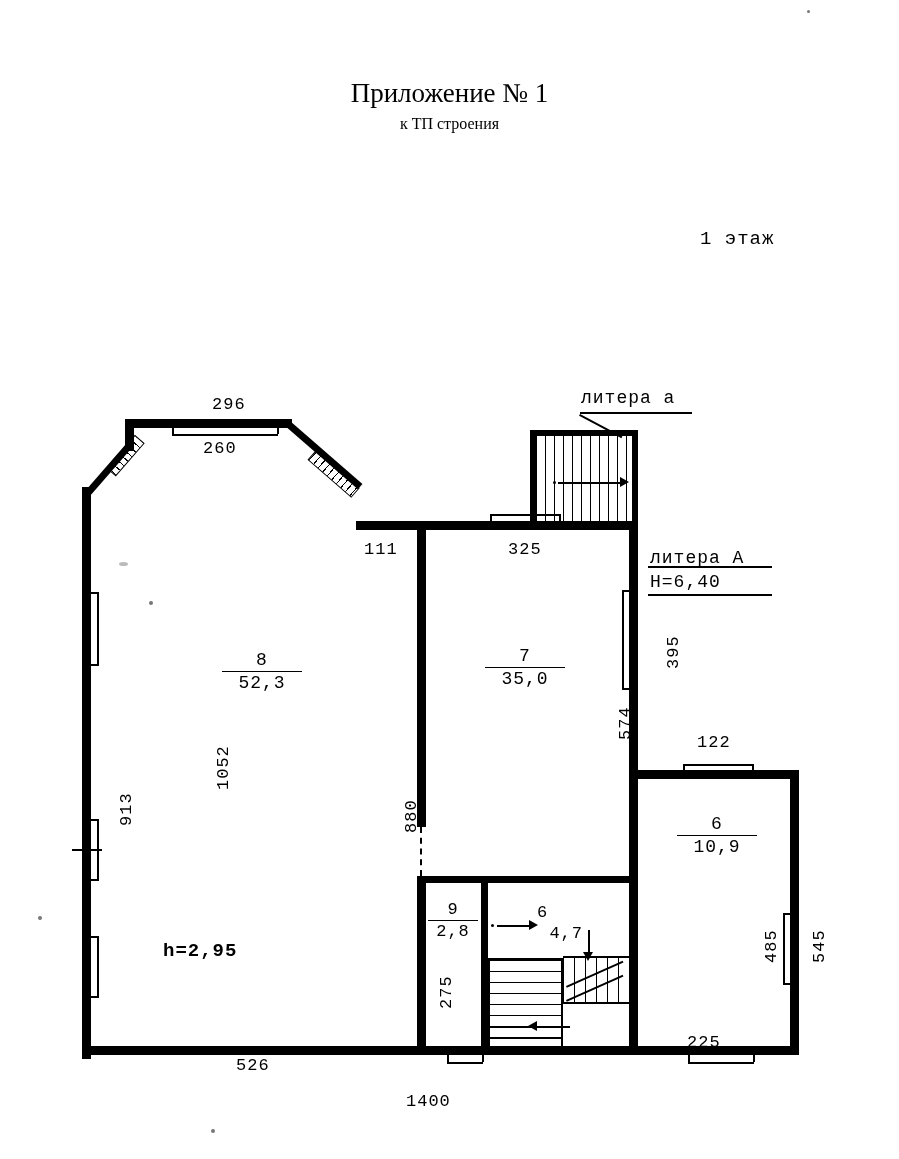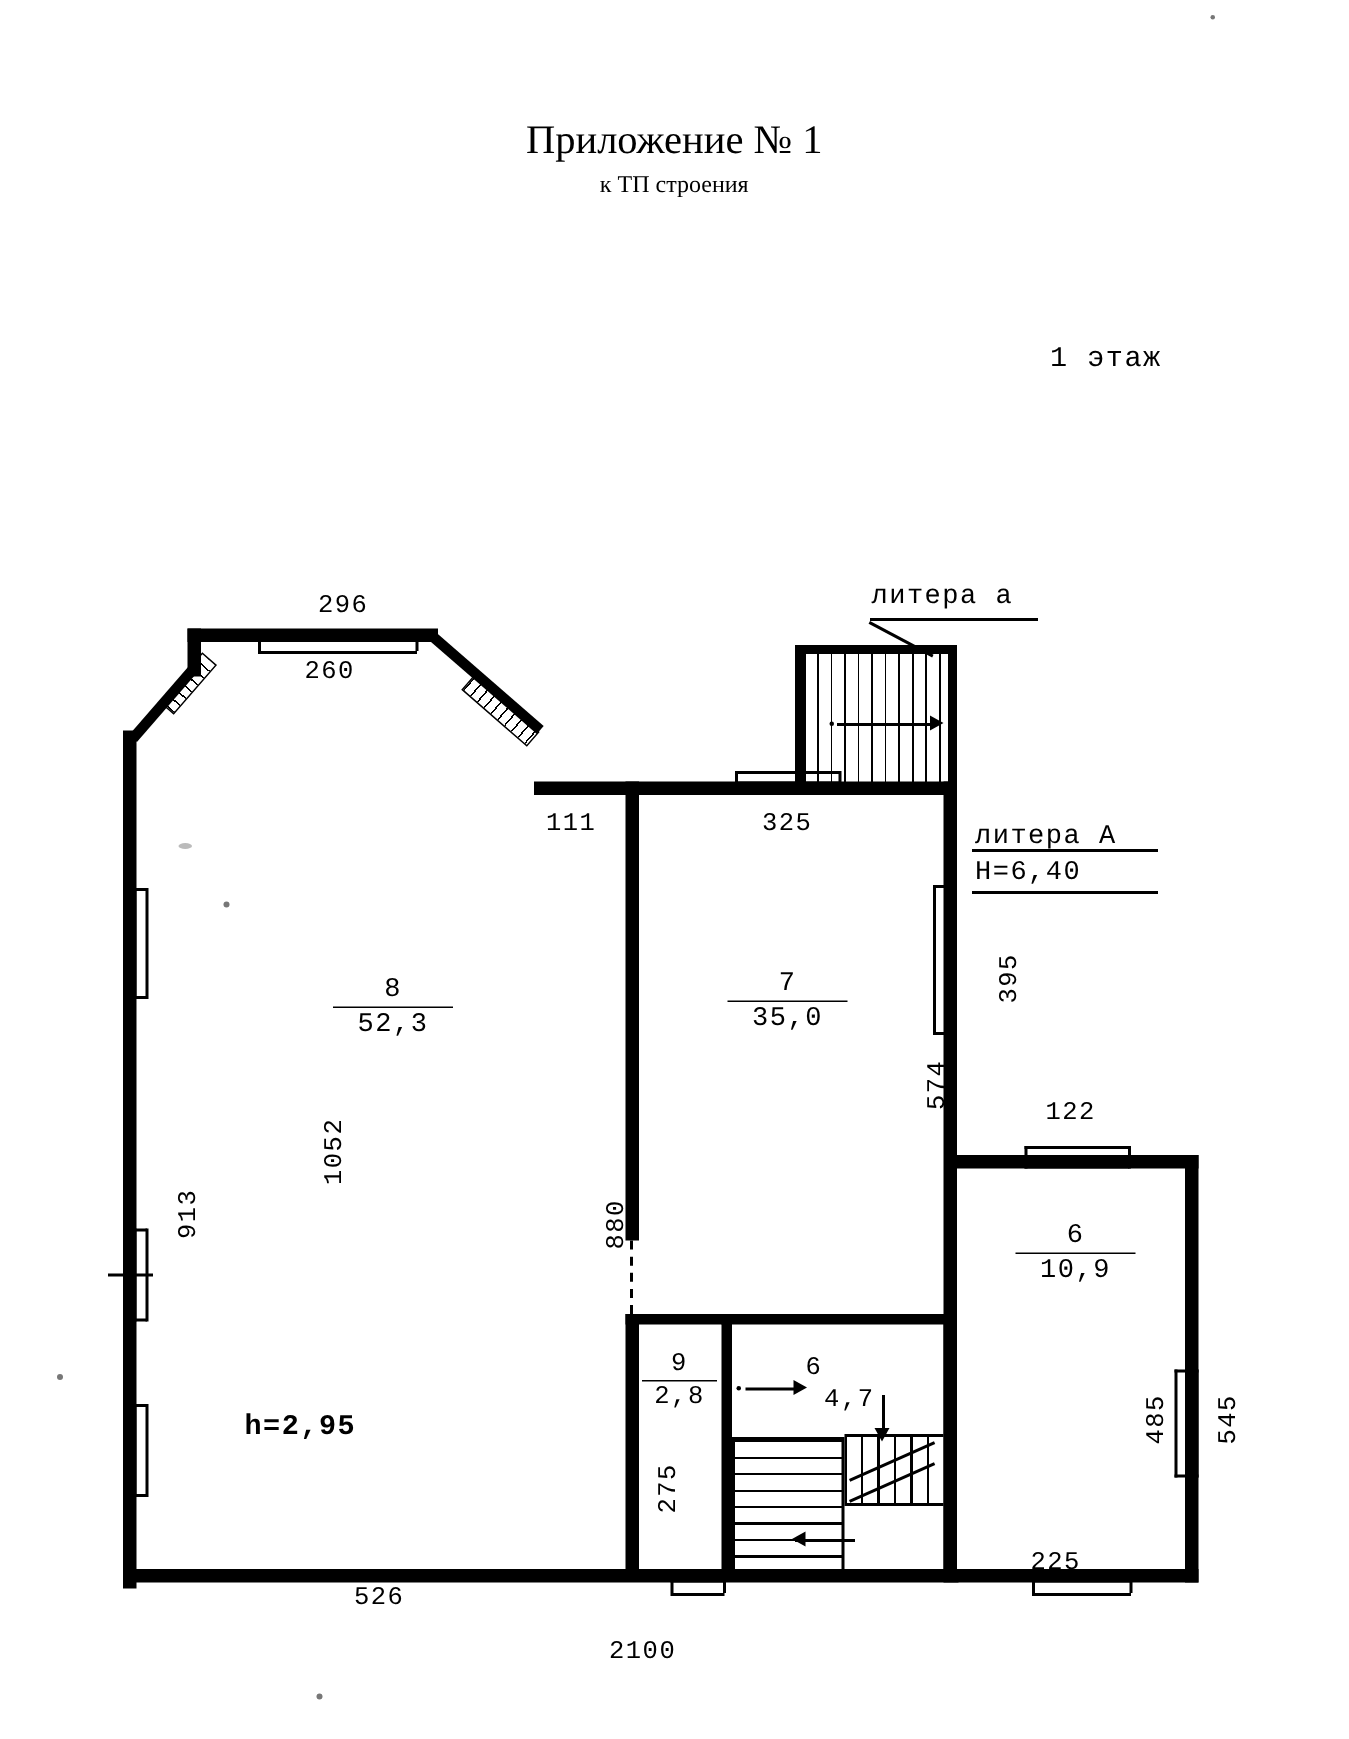--- a/index.html
+++ b/index.html
@@ -351,21 +351,21 @@
   </div>
 
   <div class="height-txt" style="left:163px;top:940px;">h=2,95</div>
 
   <div class="dim" style="left:212px;top:395px;">296</div>
   <div class="dim" style="left:203px;top:439px;">260</div>
   <div class="dim" style="left:364px;top:540px;">111</div>
   <div class="dim" style="left:508px;top:540px;">325</div>
   <div class="dim" style="left:697px;top:733px;">122</div>
   <div class="dim" style="left:236px;top:1032px;margin-top:24px;">526</div>
-  <div class="dim" style="left:406px;top:1092px;">2100</div>
+  <div class="dim" style="left:406px;top:1092px;">1400</div>
   <div class="dim" style="left:687px;top:1033px;">225</div>
 
   <div class="dim-v" style="left:214px;top:790px;">1052</div>
   <div class="dim-v" style="left:117px;top:826px;">913</div>
   <div class="dim-v" style="left:402px;top:833px;">880</div>
   <div class="dim-v" style="left:664px;top:669px;">395</div>
   <div class="dim-v" style="left:616px;top:740px;">574</div>
   <div class="dim-v" style="left:762px;top:963px;">485</div>
   <div class="dim-v" style="left:810px;top:963px;">545</div>
   <div class="dim-v" style="left:437px;top:1009px;">275</div>

